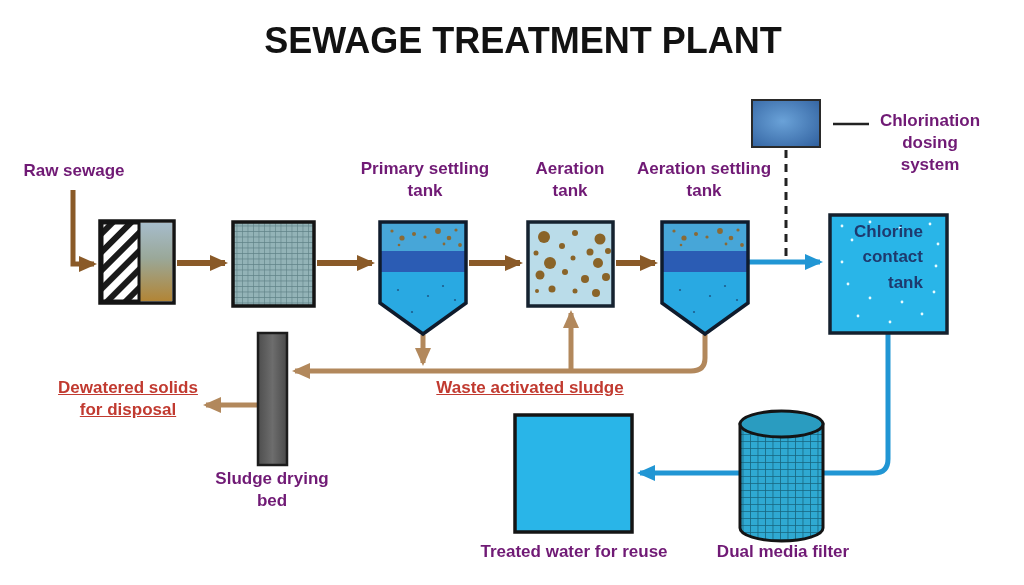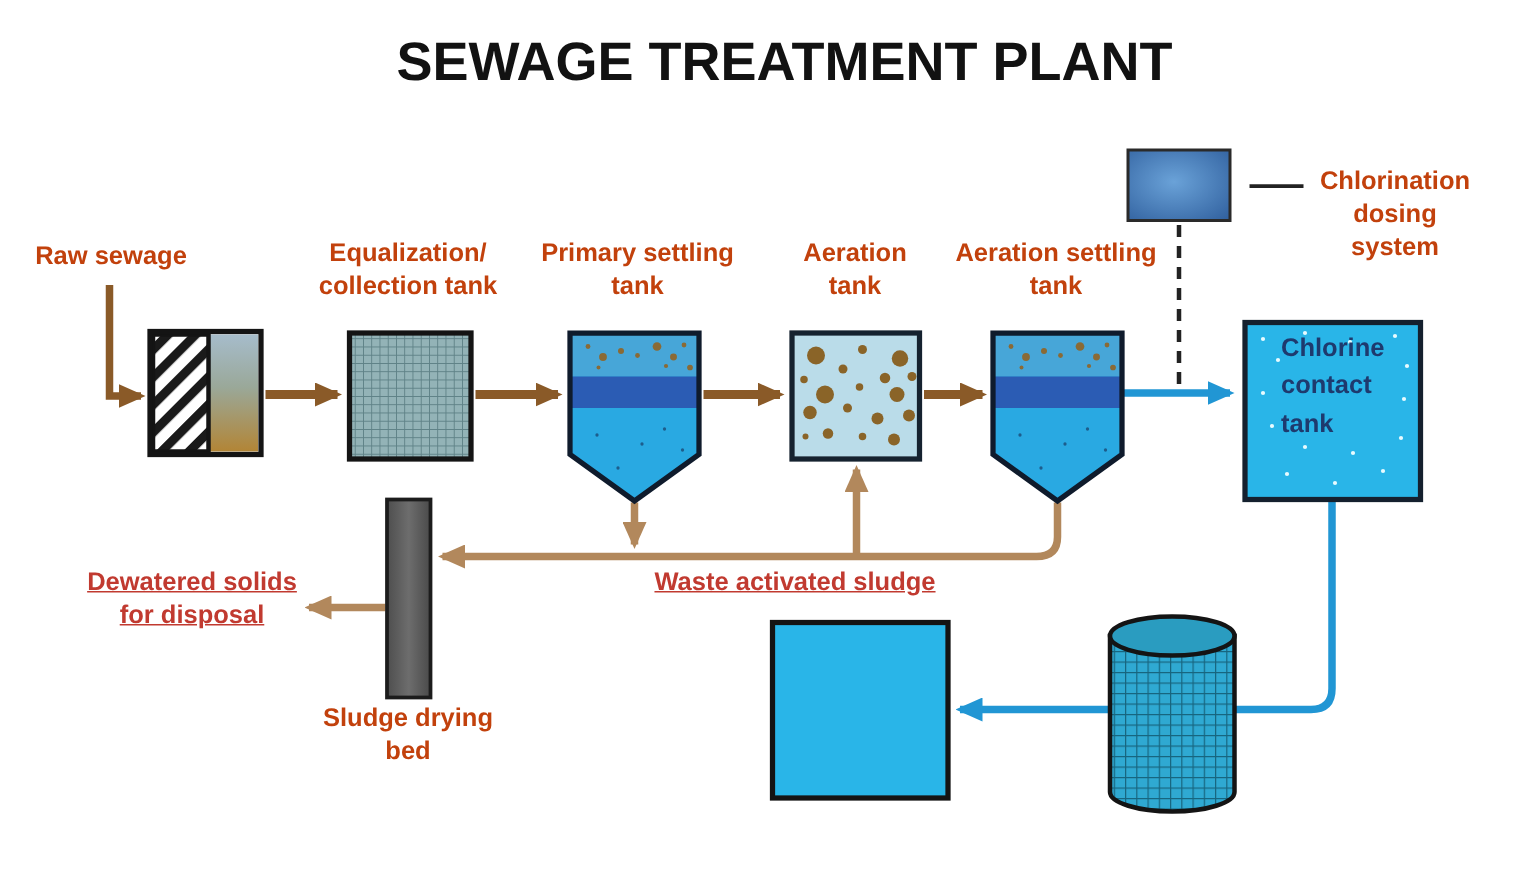--- a/index.html
+++ b/index.html
@@ -4,30 +4,30 @@
 <style>
   html,body{margin:0;padding:0;background:#ffffff;}
   #stage{
     position:relative;width:1024px;height:585px;background:#ffffff;overflow:hidden;
     font-family:"Liberation Sans","DejaVu Sans",sans-serif;
   }
   svg{position:absolute;left:0;top:0;}
   .lbl{
     position:absolute;transform:translateX(-50%);
     text-align:center;white-space:pre-line;line-height:1.3;
-    font-size:17px;font-weight:600;color:#c2410c;
+    font-size:17px;font-weight:600;color:#701a75;
   }
   .lbl.red{color:#c13a30;text-decoration:underline;}
   #title{
     position:absolute;left:512px;top:20px;transform:translateX(-50%);
     font-size:36px;font-weight:700;letter-spacing:0px;color:#121212;white-space:nowrap;margin-left:11px;
   }
   #chlorine-tank-label{
     position:absolute;left:830px;top:215px;width:117px;height:84px;
-    display:flex;align-items:center;justify-content:center;text-align:left;
+    display:flex;align-items:center;justify-content:center;text-align:right;
     white-space:pre-line;font-size:17px;font-weight:600;line-height:1.5;color:#1e3a6e;
   }
 </style>
 </head>
 <body>
 
 <div id="stage">
 
   <svg width="1024" height="585" viewBox="0 0 1024 585">
     <defs>
@@ -219,35 +219,35 @@
     </g>
 
     <g>
       <rect x="258" y="333" width="29" height="132" fill="url(#bedGrad)" stroke="#1c1c1c" stroke-width="2.5"></rect>
     </g>
   </svg>
 
   <div id="title">SEWAGE TREATMENT PLANT</div>
 
   <div class="lbl" style="left:74px;top:160px;">Raw sewage</div>
-  <div class="lbl" style="left:272px;top:158px;">Equalization/
-collection tank</div>
   <div class="lbl" style="left:425px;top:158px;">Primary settling
 tank</div>
   <div class="lbl" style="left:570px;top:158px;">Aeration
 tank</div>
   <div class="lbl" style="left:704px;top:158px;">Aeration settling
 tank</div>
   <div class="lbl" style="left:930px;top:110px;">Chlorination
 dosing system</div>
 
   <div id="chlorine-tank-label">Chlorine
 contact
 tank</div>
 
   <div class="lbl red" style="left:516px;top:377px;margin-left:14px;">Waste activated sludge</div>
   <div class="lbl red" style="left:128px;top:377px;">Dewatered solids
 for disposal</div>
 
   <div class="lbl" style="left:272px;top:468px;">Sludge drying
 bed</div>
+  <div class="lbl" style="left:574px;top:541px;">Treated water for reuse</div>
+  <div class="lbl" style="left:783px;top:541px;">Dual media filter</div>
 
 </div>
 
 </body></html>

